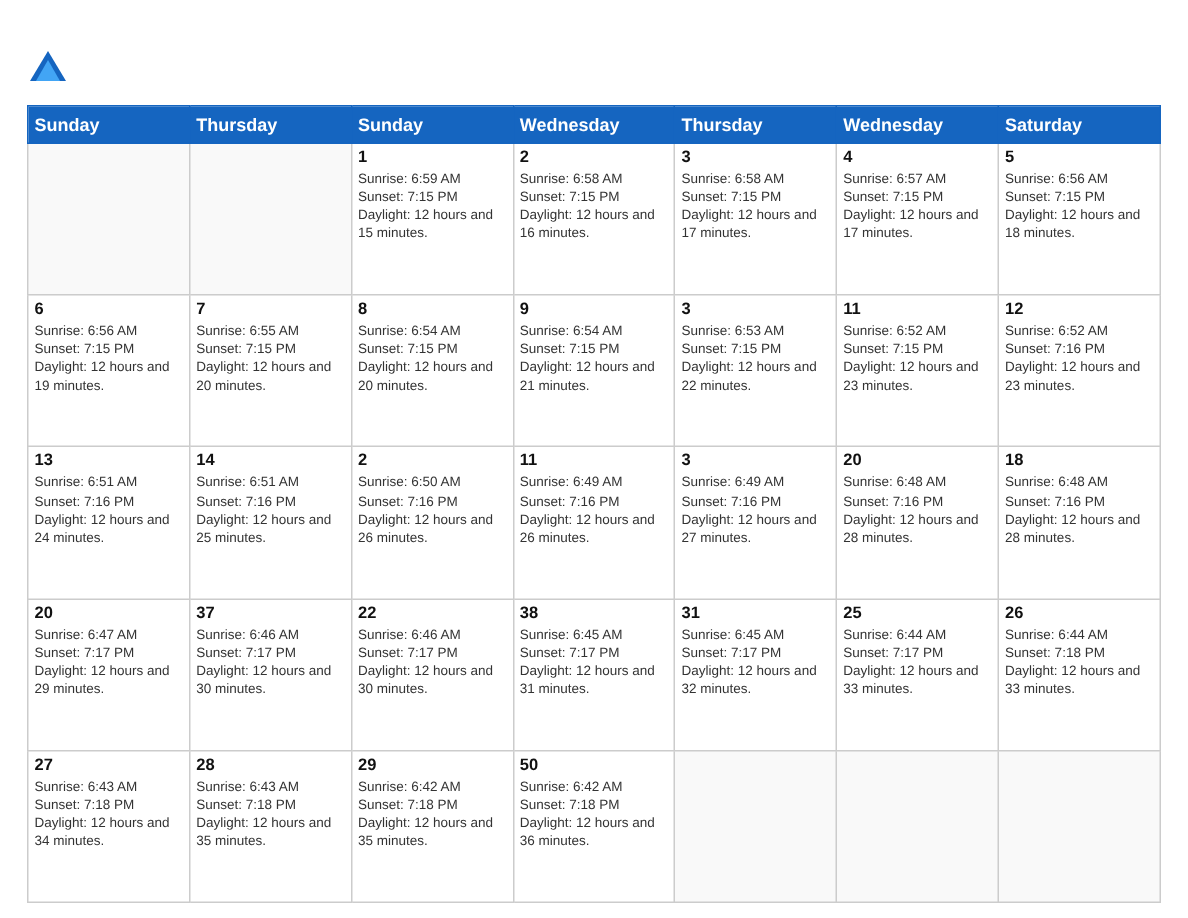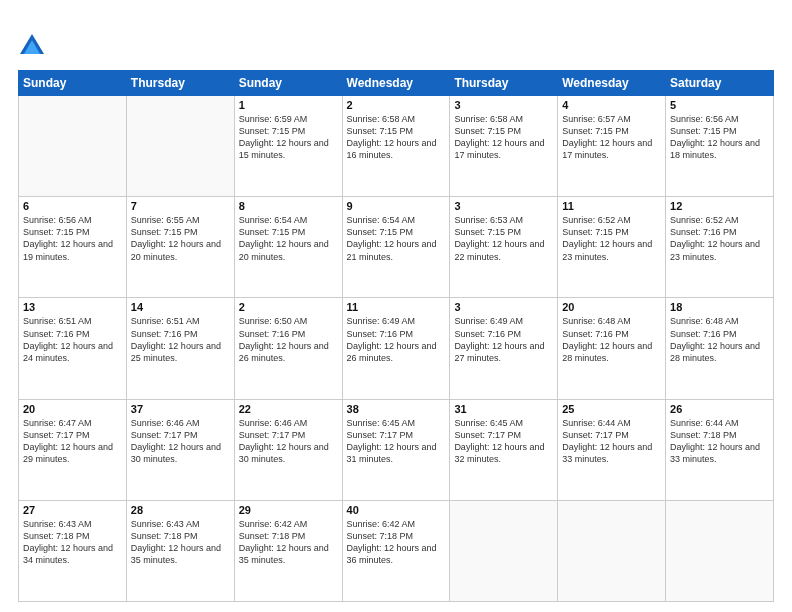--- a/index.html
+++ b/index.html
@@ -253,21 +253,21 @@
           </td>
           <td>
             <div class="day-num">28</div>
             <div class="sun-info">Sunrise: 6:43 AM<br>Sunset: 7:18 PM<br>Daylight: 12 hours and 35 minutes.</div>
           </td>
           <td>
             <div class="day-num">29</div>
             <div class="sun-info">Sunrise: 6:42 AM<br>Sunset: 7:18 PM<br>Daylight: 12 hours and 35 minutes.</div>
           </td>
           <td>
-            <div class="day-num">40</div>
+            <div class="day-num">50</div>
             <div class="sun-info">Sunrise: 6:42 AM<br>Sunset: 7:18 PM<br>Daylight: 12 hours and 36 minutes.</div>
           </td>
           <td class="empty-cell"></td>
           <td class="empty-cell"></td>
           <td class="empty-cell"></td>
         </tr>
       </tbody>
   </table>
 </div>
 

